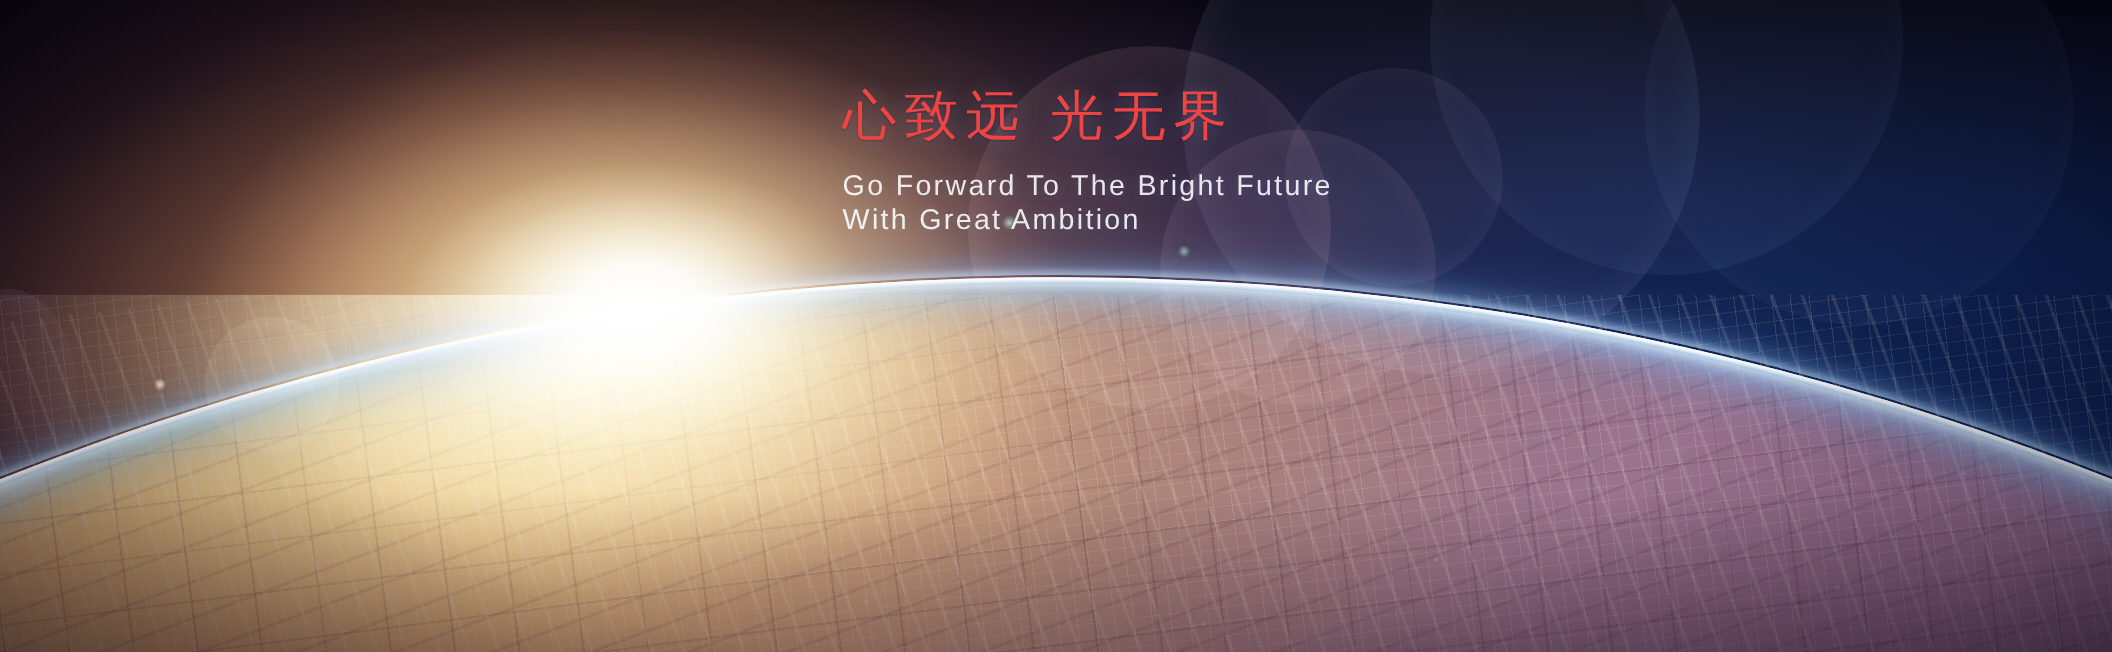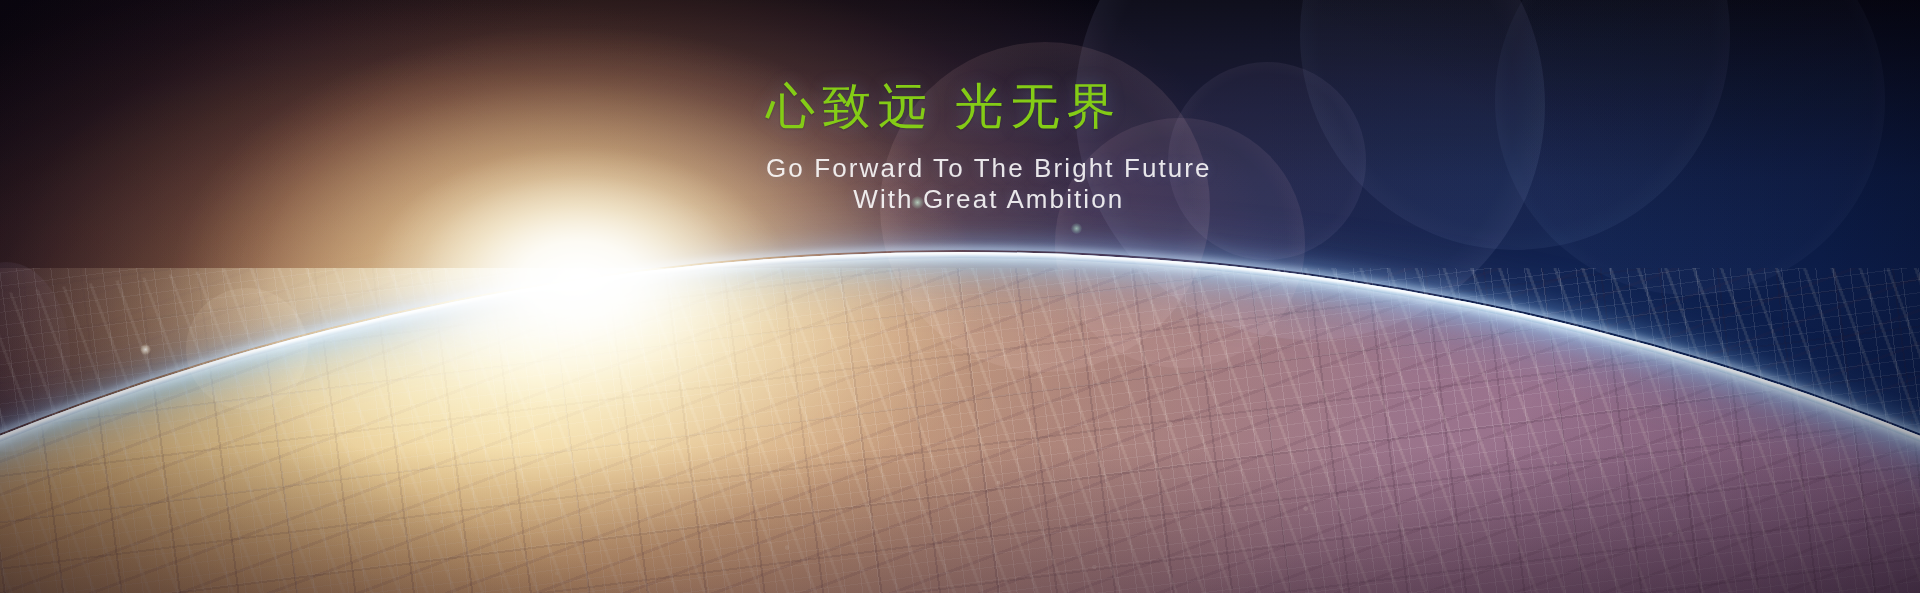--- a/index.html
+++ b/index.html
@@ -337,21 +337,21 @@
   }
 
   
   .copy{
     position:absolute;
     left:766px;
     top:82px;
     z-index:40;
   }
   .headline{
-    color:#84cc16;
+    color:#ef4444;
     font-size:49px;
     line-height:1.02;
     font-weight:400;
     letter-spacing:7px;
     white-space:nowrap;
     text-shadow:0 0 18px rgba(150,180,255,.28), 0 1px 2px rgba(0,0,0,.25);
   }
   .sub{
     margin-top:21px;
     color:rgba(255,255,255,.88);
@@ -401,16 +401,16 @@
   <div class="flare bk-l2"></div>
   <div class="flare spark-l"></div>
   <div class="flare spark-g1"></div>
   <div class="flare spark-g2"></div>
 
   <div class="layer vignette"></div>
 
   <div class="copy">
     <div class="headline">心致远 光无界</div>
     <div class="sub">Go Forward To The Bright Future</div>
-    <div class="sub" style="margin-top:0;text-align:center;">With Great Ambition</div>
+    <div class="sub" style="margin-top:0;">With Great Ambition</div>
   </div>
 
 </div>
 
 </body></html>

